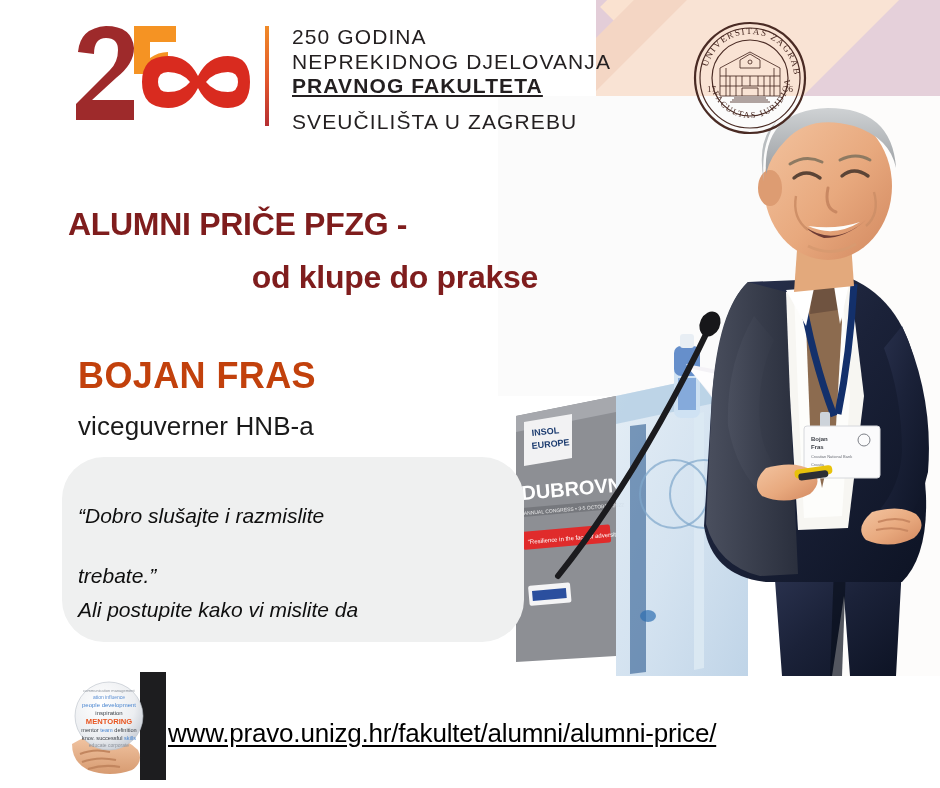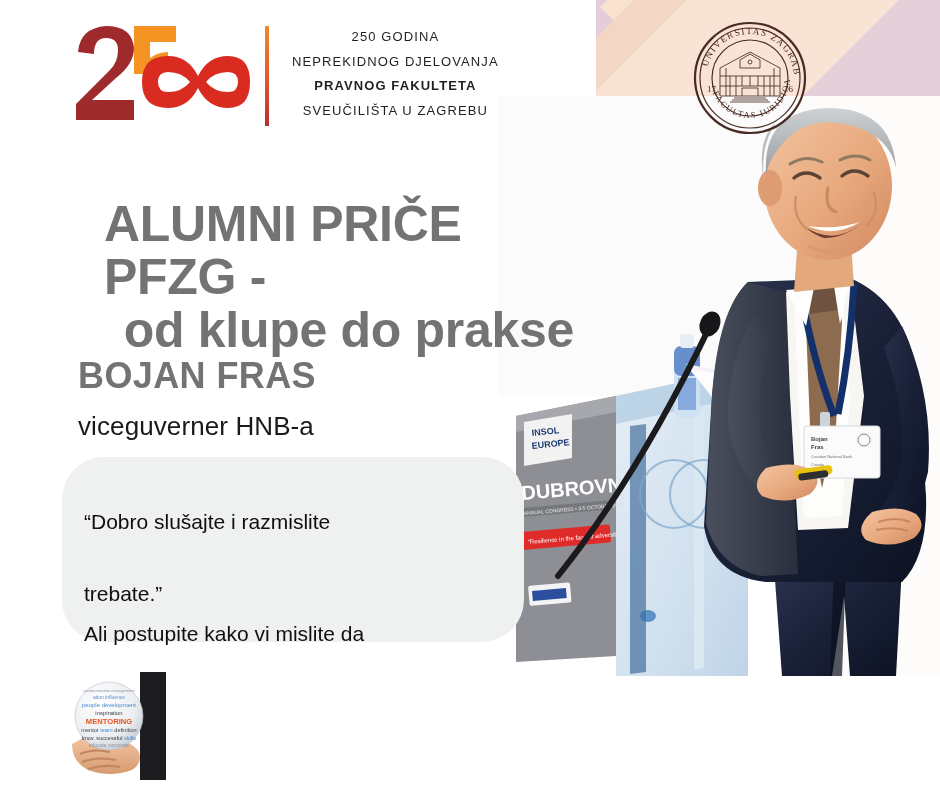--- a/index.html
+++ b/index.html
@@ -85,49 +85,47 @@
   .divider{
     position:absolute;left:265px;top:26px;
     width:4px;height:100px;
     background:linear-gradient(180deg,#f08a28 0%,#e2562c 55%,#b52f33 100%);
   }
 
   .header-text{
     position:absolute;left:292px;top:25px;
     color:#231f20;
     letter-spacing:1.1px;
-    font-size:13px;
+    font-size:21px;
     line-height:24.5px;
-    text-align:center;
   }
   .header-text .l1{font-weight:400;}
   .header-text .l2{font-weight:400;}
-  .header-text .l3{font-weight:700;}
-  .header-text .l4{font-weight:400;}
+  .header-text .l3{font-weight:700;text-decoration:underline;}
+  .header-text .l4{font-weight:400;margin-top:11px;}
 
   .seal{
     position:absolute;left:690px;top:18px;width:120px;height:120px;
   }
 
   
   .title{
     position:absolute;left:68px;top:198px;
     width:470px;
-    color:#737373;
-    font-size:50px;
+    color:#7f1d1d;
+    font-size:32px;
     font-weight:700;
     line-height:53px;
     letter-spacing:-0.3px;
-    margin-left:36px;
   }
   .title .t2{display:block;text-align:right;}
 
   .person-name{
     position:absolute;left:78px;top:355px;
-    color:#737373;
+    color:#c2410c;
     font-size:36px;
     font-weight:700;
     letter-spacing:0.4px;
   }
   .person-role{
     position:absolute;left:78px;top:401px;
     color:#1a1a1a;
     font-size:26px;
     font-weight:400;
     letter-spacing:0.1px;
@@ -142,21 +140,21 @@
     border-radius:42px;
   }
   .quote-text{
     position:absolute;left:72px;top:496px;
     width:450px;
     color:#0f0f0f;
     font-size:21px;
     line-height:28px;
     font-weight:400;
   }
-  .quote-text p{margin:12px;}
+  .quote-text p{margin:6px;font-style:italic;}
   .quote-gap{height:20px;}
 
   
   .photo{
     position:absolute;left:498px;top:96px;
     width:442px;height:580px;
     overflow:hidden;
   }
   .photo svg{display:block;}
 
@@ -440,14 +438,15 @@
         <text x="47" y="35" font-size="6" fill="#4a86d0">people development</text>
         <text x="47" y="43" font-size="6" fill="#3d4249">inspiration</text>
         <text x="47" y="52" font-size="7.6" font-weight="700" fill="#e8541f">MENTORING</text>
         <text x="47" y="60" font-size="5.6" fill="#3d4249">mentor <tspan fill="#4a86d0">team</tspan> definition</text>
         <text x="47" y="68" font-size="5.6" fill="#3d4249">knov. successful <tspan fill="#4a86d0">skills</tspan></text>
         <text x="47" y="75" font-size="5" fill="#8d939c">educate corporate</text>
       </g>
     </svg>
   </div>
 
+  <div class="site-url">www.pravo.unizg.hr/fakultet/alumni/alumni-price/</div>
 
 </div>
 
 </body></html>

